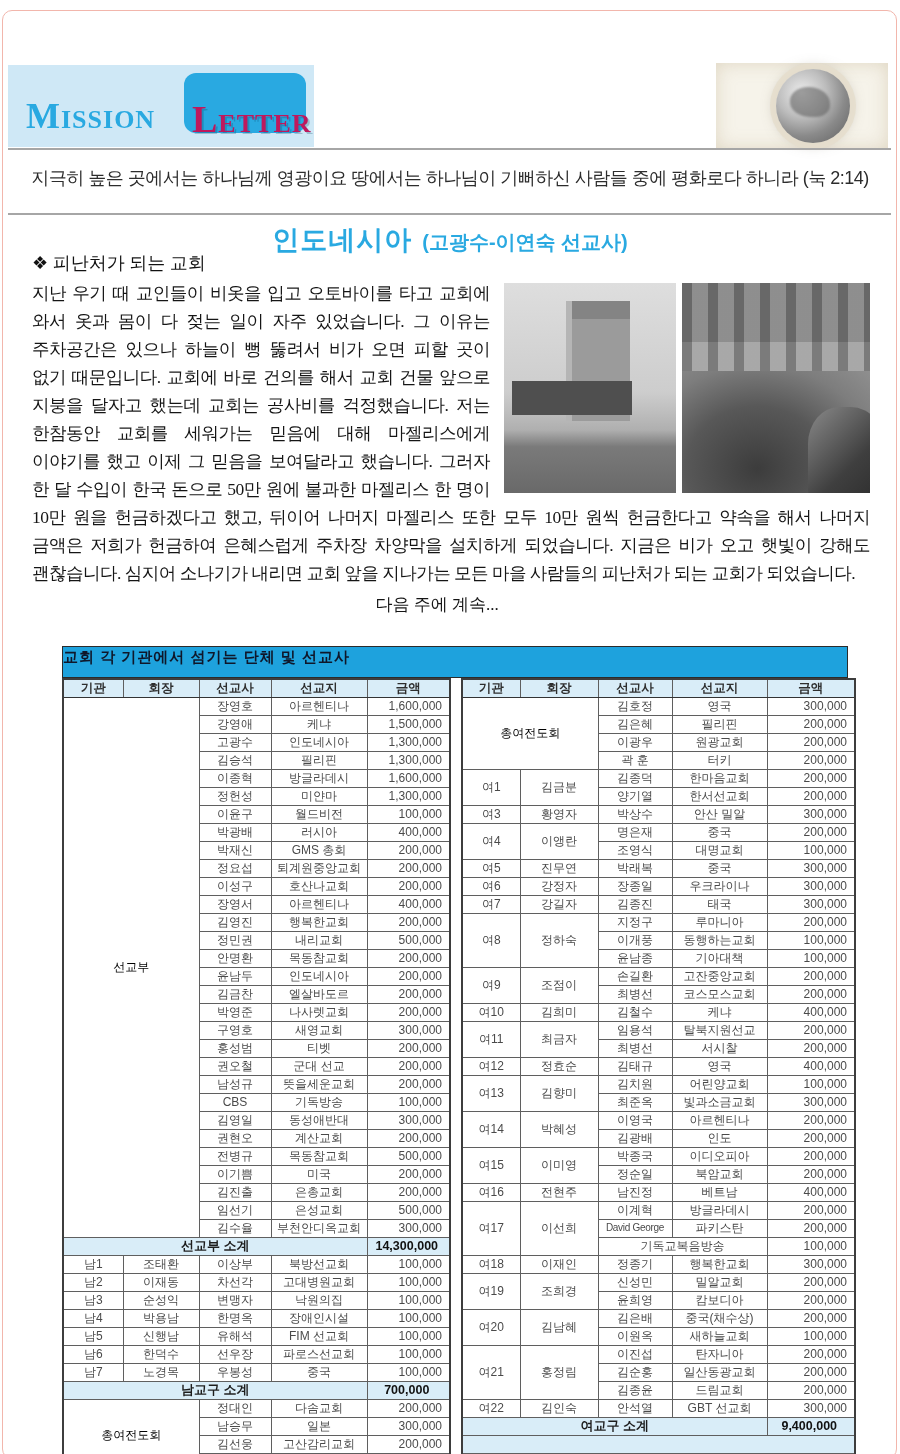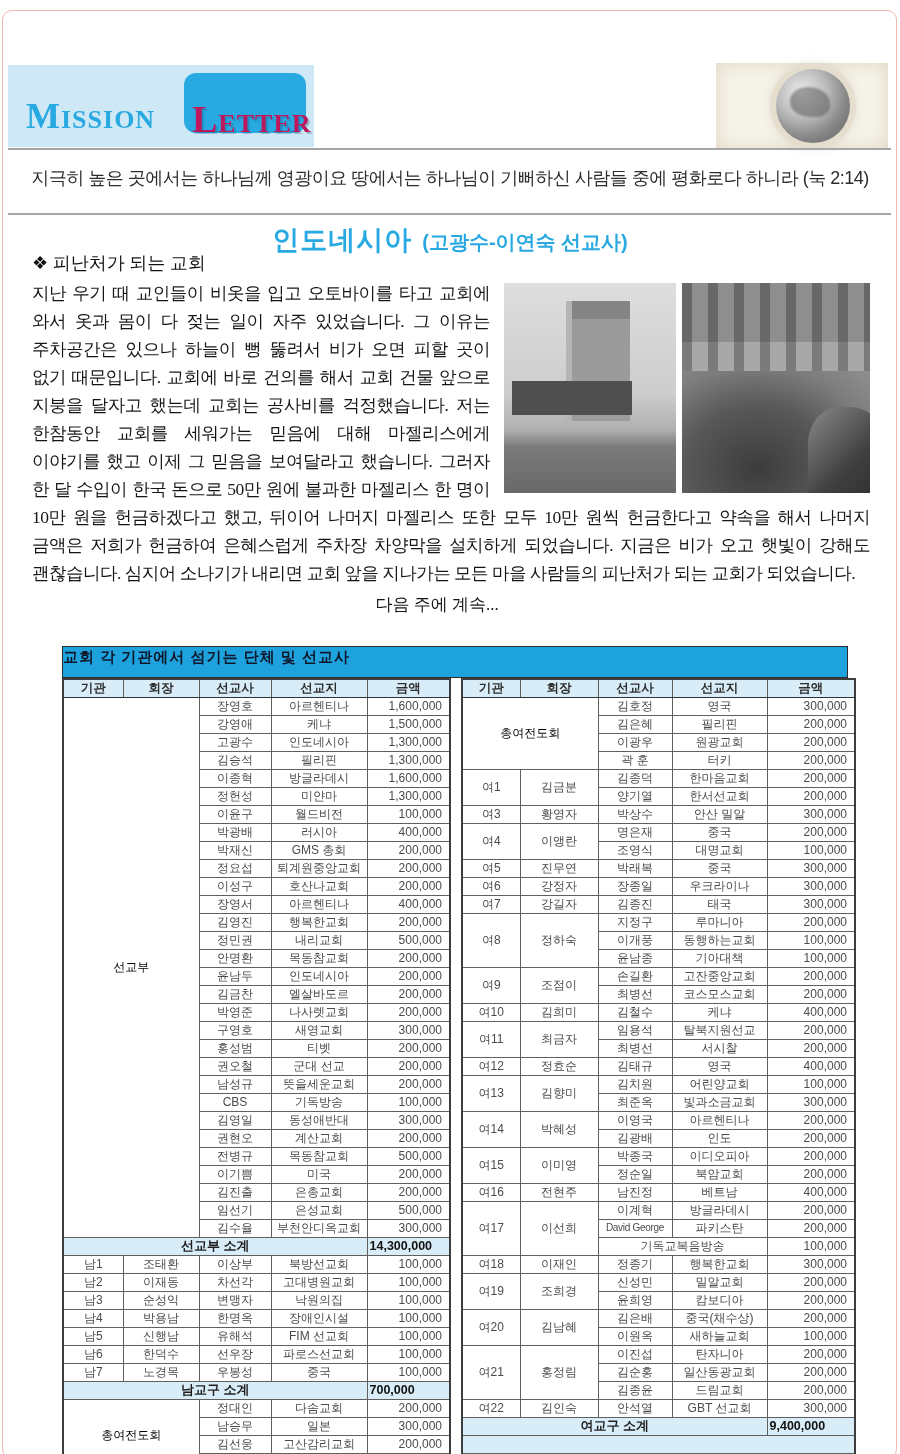--- a/index.html
+++ b/index.html
@@ -73,21 +73,21 @@
   table{border-collapse:collapse;table-layout:fixed;font-size:12px;}
   table.t-left{width:387px;}
   table.t-right{width:393px;}
   th,td{border:1px solid var(--tborder);height:18px;line-height:14px;text-align:center;color:#4a4a4a;
     padding:0 2px;overflow:hidden;white-space:nowrap;}
   thead th{background:var(--highlight);color:#2e2e2e;font-weight:bold;font-size:12.5px;border-bottom:1.5px solid #333;}
   table{border:2px solid #3d3d3d;}
   td.a{text-align:right;padding-right:7px;}
   td.grp{color:#000000;}
   td.sub{background:var(--highlight);font-weight:bold;color:#1d1d1d;font-size:13px;}
-  td.samt{background:var(--highlight);font-weight:bold;color:#111;text-align:left;padding-right:5px;font-size:12.5px;}
+  td.samt{background:var(--highlight);font-weight:bold;color:#111;text-align:center;padding-right:5px;font-size:12.5px;}
   td.eng{font-size:10px;letter-spacing:-0.3px;}
 </style>
 </head>
 <body>
 
 <div class="page">
   <div class="page-border"></div>
 
   <div class="band">
     <div class="logo">

